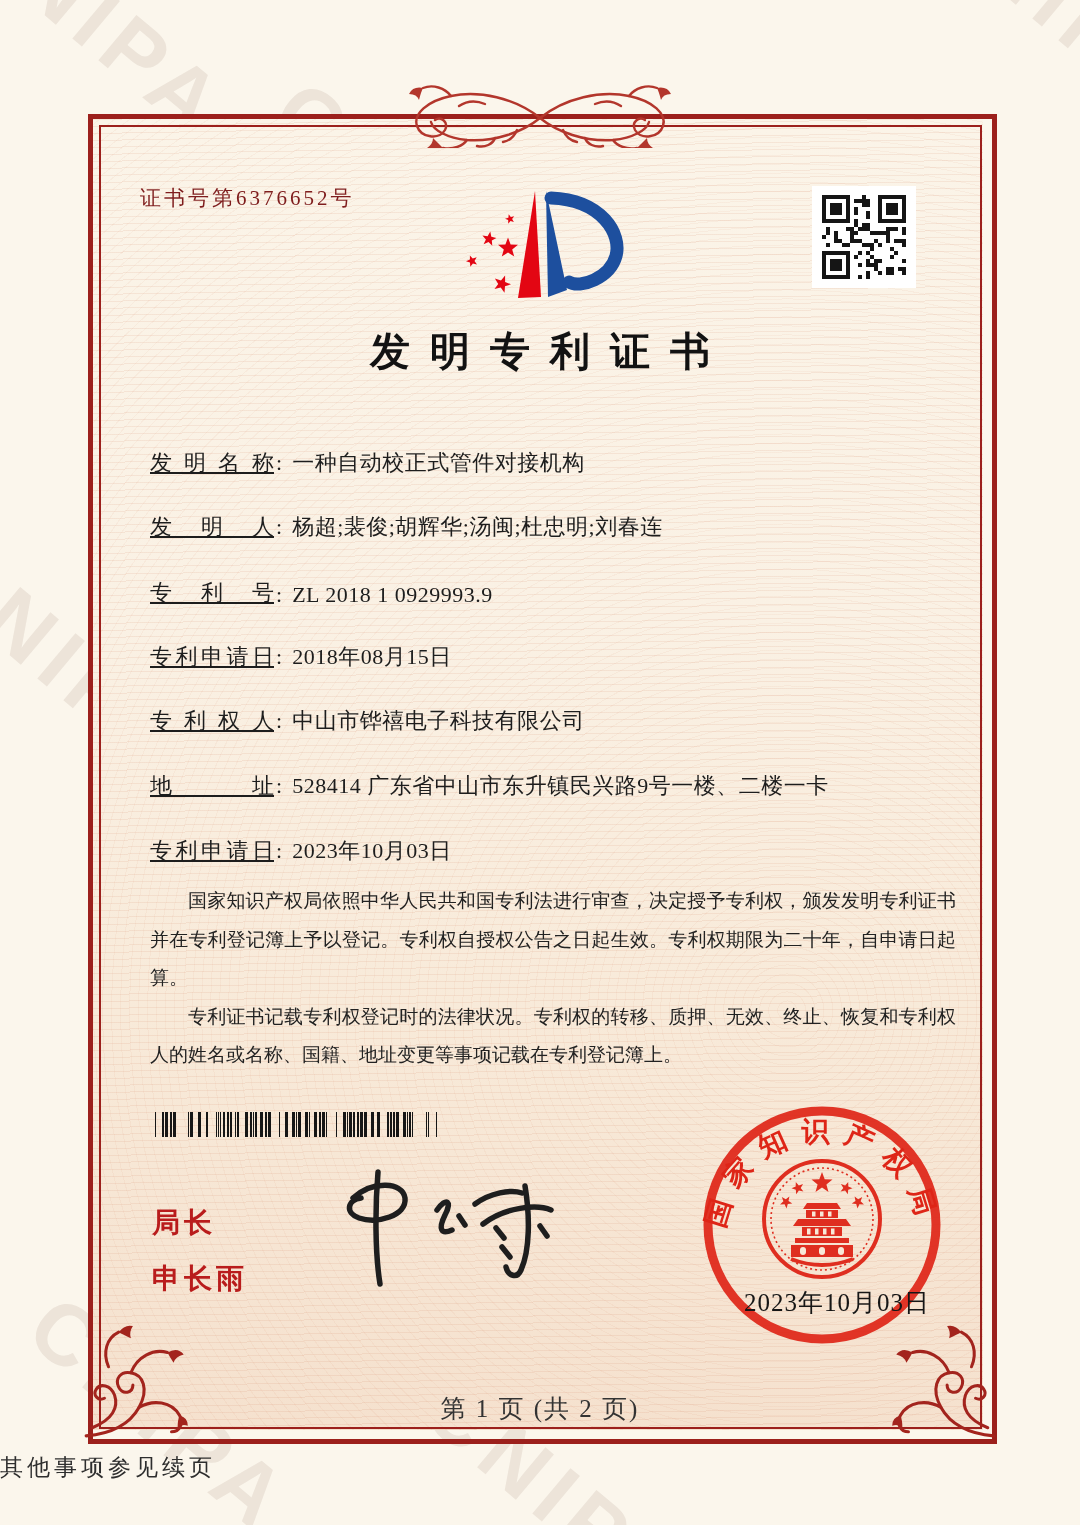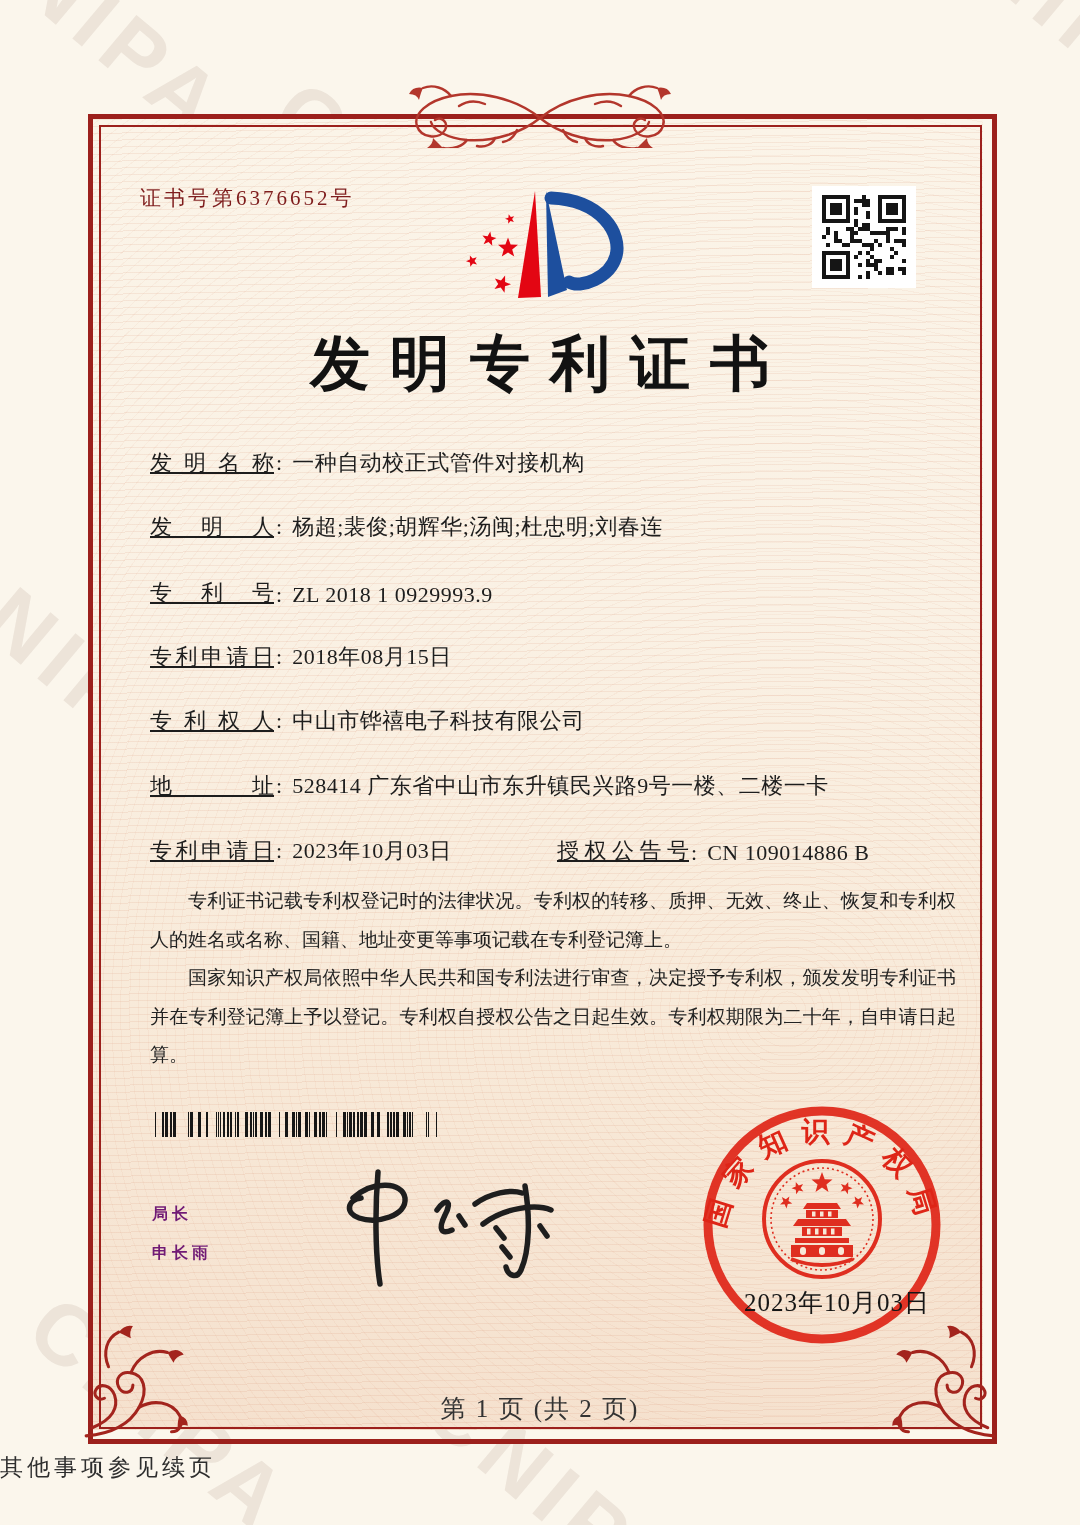--- a/index.html
+++ b/index.html
@@ -30,37 +30,37 @@
   .paper{
     left:93px;top:119px;width:890px;height:1311px;z-index:2;
     background:
       repeating-radial-gradient(circle at 78% 68%, rgba(214,130,96,0.07) 0 1px, transparent 1px 9px),
       repeating-linear-gradient(179deg, rgba(206,120,86,0.12) 0 1px, transparent 1px 7px),
       linear-gradient(180deg,#fbf4e8 0%,#faf1e4 38%,#f8ead9 68%,#f5e1ce 100%);
   }
   .cert-no{left:140px;top:184px;font-size:21px;letter-spacing:3px;color:#7f1d1d;z-index:5;}
   .title{
     left:0;top:324px;width:100%;text-align:center;z-index:5;
-    font-size:60px;font-weight:700;letter-spacing:20px;padding-left:20px;
+    font-size:40px;font-weight:700;letter-spacing:20px;padding-left:20px;
     box-sizing:border-box;color:#121212;
   }
   .qr-box{left:812px;top:186px;width:104px;height:102px;background:#fff;z-index:5;
     display:flex;align-items:center;justify-content:center;}
   .logo{left:450px;top:186px;width:180px;height:120px;z-index:5;}
   
   .row{position:absolute;left:150px;width:810px;font-size:22px;z-index:5;white-space:nowrap;}
   .flabel{display:inline-block;width:124px;text-align:justify;text-align-last:justify;vertical-align:bottom;text-decoration:underline;}
   .fcolon{display:inline-block;margin:0 10px 0 2px;}
   .fvalue{letter-spacing:0.5px;margin-top:45px;}
   .pair2{position:absolute;left:407px;top:0;}
   .paras{left:150px;top:882px;width:806px;z-index:5;font-size:19px;line-height:38.5px;text-align:justify;color:#222;}
   .paras p{margin:0;text-indent:2em;}
   .barcode{left:153px;top:1112px;z-index:5;}
   .director{left:152px;top:1204px;z-index:5;font-family:"Liberation Sans","DejaVu Sans",sans-serif;
-    font-weight:700;font-size:16px;letter-spacing:4px;color:#701a75;}
+    font-weight:700;font-size:28px;letter-spacing:4px;color:#b91c1c;}
   .director div{margin-bottom:18px;}
   .signature{left:315px;top:1158px;z-index:5;}
   .seal{left:694px;top:1097px;z-index:5;}
   .seal-date{left:732px;top:1286px;width:210px;font-size:25px;letter-spacing:1px;color:#161616;z-index:6;text-align:center;}
   .page-info{left:0;top:1392px;width:100%;text-align:center;font-size:25px;letter-spacing:2px;color:#333;z-index:5;}
   .footer-note{left:0;top:1452px;width:100%;text-align:left;font-size:23px;letter-spacing:4px;color:#2e2e2e;z-index:5;}
   .ornament-top{left:375px;top:84px;z-index:4;}
   .corner{width:126px;height:122px;z-index:4;}
   .corner.bl{left:76px;top:1322px;}
   .corner.br{left:878px;top:1322px;transform:scaleX(-1);}
@@ -262,28 +262,25 @@
   <span class="flabel">专利申请日</span><span class="fcolon">:</span><span class="fvalue">2018年08月15日</span>
 </div>
 <div class="row" style="top:706px">
   <span class="flabel">专利权人</span><span class="fcolon">:</span><span class="fvalue">中山市铧禧电子科技有限公司</span>
 </div>
 <div class="row" style="top:771px">
   <span class="flabel">地址</span><span class="fcolon">:</span><span class="fvalue">528414 广东省中山市东升镇民兴路9号一楼、二楼一卡</span>
 </div>
 <div class="row" style="top:836px">
   <span class="flabel">专利申请日</span><span class="fcolon">:</span><span class="fvalue">2023年10月03日</span>
-  <span class="pair2">
-    <span class="flabel" style="width:132px">授权公告号</span><span class="fcolon">:</span><span class="fvalue">CN 109014886 B</span>
-  </span>
 </div>
 
 <div class="abs paras">
+  <p>国家知识产权局依照中华人民共和国专利法进行审查，决定授予专利权，颁发发明专利证书并在专利登记簿上予以登记。专利权自授权公告之日起生效。专利权期限为二十年，自申请日起算。</p>
   <p>专利证书记载专利权登记时的法律状况。专利权的转移、质押、无效、终止、恢复和专利权人的姓名或名称、国籍、地址变更等事项记载在专利登记簿上。</p>
-  <p>国家知识产权局依照中华人民共和国专利法进行审查，决定授予专利权，颁发发明专利证书并在专利登记簿上予以登记。专利权自授权公告之日起生效。专利权期限为二十年，自申请日起算。</p>
 </div>
 
 <svg class="abs barcode" width="300" height="25" viewBox="0 0 300 25">
   <g id="bc-bars" fill="#161616">
       <rect x="2" y="0" width="1" height="25"></rect>
       <rect x="9" y="0" width="2" height="25"></rect>
       <rect x="12" y="0" width="3" height="25"></rect>
       <rect x="17" y="0" width="2" height="25"></rect>
       <rect x="20" y="0" width="3" height="25"></rect>
       <rect x="35" y="0" width="1" height="25"></rect>

